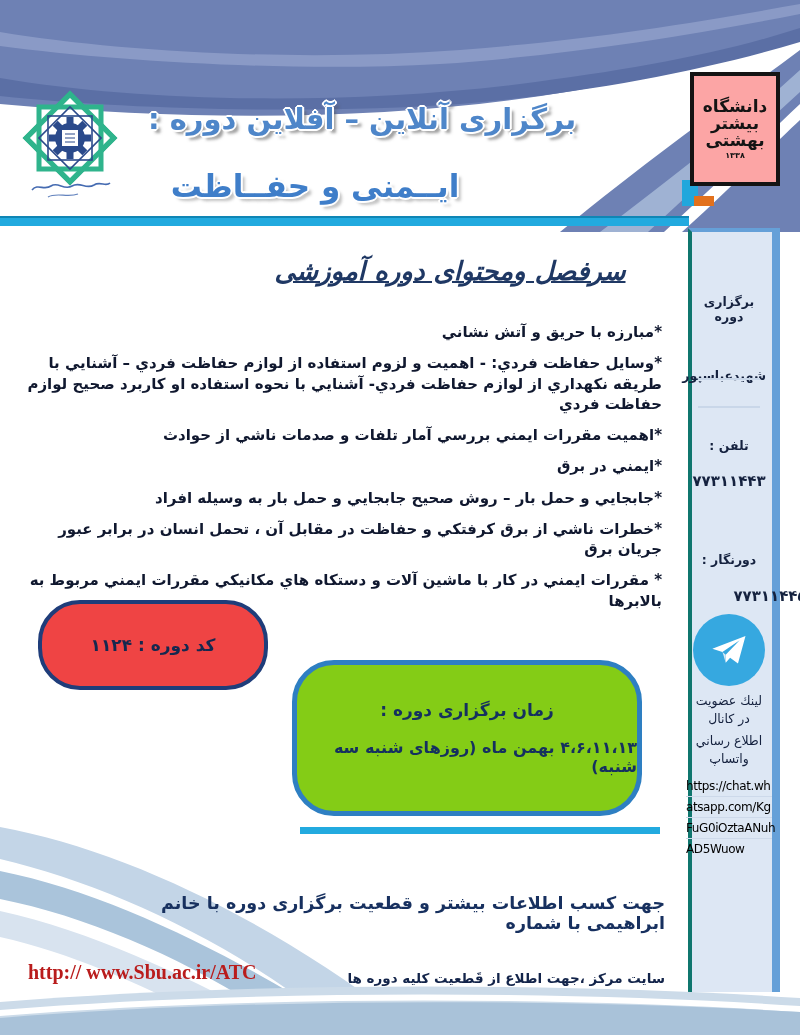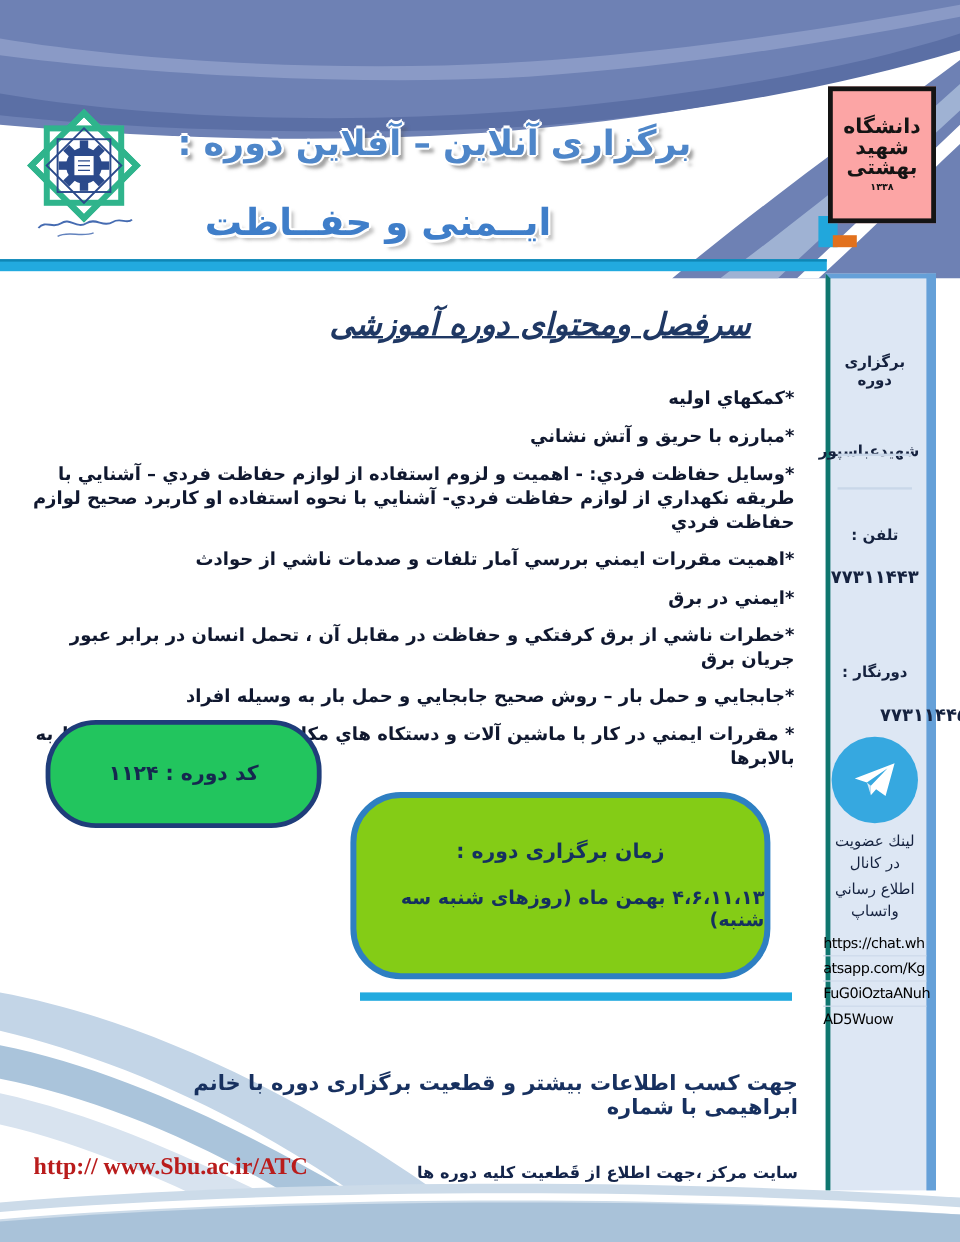--- a/index.html
+++ b/index.html
@@ -33,21 +33,21 @@
   .sbu-year{font-size:8px;font-weight:bold;margin-top:2px;}
 
   
   .section-title{left:230px;top:256px;width:440px;text-align:center;font-size:26px;font-weight:bold;
             font-style:italic;color:#1f3864;text-decoration:underline;text-decoration-thickness:2px;
             z-index:4;}
   .topics{left:22px;top:322px;width:640px;text-align:right;font-size:15px;font-weight:bold;
             color:#10182f;z-index:4;}
   .topic{margin-bottom:11px;line-height:1.35;}
 
-  .code-pill{left:38px;top:600px;width:230px;height:90px;background:#22c55e;border:4px solid #1f3d7a;
+  .code-pill{left:38px;top:600px;width:230px;height:90px;background:#ef4444;border:4px solid #1f3d7a;
             border-radius:42px;display:flex;align-items:center;justify-content:center;
             font-size:17px;font-weight:bold;color:#15284f;z-index:4;box-sizing:border-box;}
   .time-box{left:292px;top:660px;width:350px;height:156px;background:#84cc16;border:5px solid #2e7fc2;
             border-radius:42px;display:flex;flex-direction:column;align-items:center;justify-content:center;
             gap:18px;font-weight:bold;color:#15305f;z-index:4;box-sizing:border-box;}
   .time-line1{font-size:17px;}
   .time-line2{font-size:16px;}
   .cyan-underline{left:300px;top:827px;width:360px;height:7px;background:#22aadf;z-index:4;}
 
   
@@ -126,37 +126,36 @@
         <rect x="-8" y="-8" width="16" height="16" fill="#ffffff"></rect>
         <path d="M-5,-4 H5 M-5,0 H5 M-5,4 H5" stroke="#2b4a8b" stroke-width="1.1" fill="none"></path>
       </g>
       <path d="M14,100 C20,93 26,101 33,96 C40,91 46,101 54,96 C62,91 68,100 76,95 C82,91 88,97 92,93" stroke="#3b63ad" stroke-width="1.6" fill="none" opacity="0.95"></path>
       <path d="M30,107 C38,102 50,108 60,104" stroke="#3b63ad" stroke-width="1.2" fill="none" opacity="0.8"></path>
     </svg>
   </div>
 
   <div class="abs sbu-logo">
     <div class="sbu-line">دانشگاه</div>
-    <div class="sbu-line">شهید</div>
+    <div class="sbu-line">بيشتر</div>
     <div class="sbu-line">بهشتی</div>
     <div class="sbu-year">۱۳۳۸</div>
   </div>
 
   <div class="abs cyan-divider"></div>
 
   <div class="abs fa section-title">سرفصل ومحتوای دوره آموزشی</div>
 
   <div class="abs fa topics">
-    <div class="topic">*كمكهاي اوليه</div>
     <div class="topic">*مبارزه با حريق و آتش نشاني</div>
     <div class="topic">*وسايل حفاظت فردي: - اهميت و لزوم استفاده از لوازم حفاظت فردي – آشنايي با طريقه نكهداري از لوازم حفاظت فردي- آشنايي با نحوه استفاده او كاربرد صحيح لوازم حفاظت فردي</div>
     <div class="topic">*اهميت مقررات ايمني بررسي آمار تلفات و صدمات ناشي از حوادث</div>
     <div class="topic">*ايمني در برق</div>
+    <div class="topic">*جابجايي و حمل بار – روش صحيح جابجايي و حمل بار به وسيله افراد</div>
     <div class="topic">*خطرات ناشي از برق كرفتكي و حفاظت در مقابل آن ، تحمل انسان در برابر عبور جريان برق</div>
-    <div class="topic">*جابجايي و حمل بار – روش صحيح جابجايي و حمل بار به وسيله افراد</div>
     <div class="topic">* مقررات ايمني در كار با ماشين آلات و دستكاه هاي مكانيكي مقررات ايمني مربوط به بالابرها</div>
   </div>
 
   <div class="abs fa code-pill">
     <span>كد دوره : ۱۱۲۴</span>
   </div>
 
   <div class="abs fa time-box">
     <div class="time-line1">زمان برگزاری دوره :</div>
     <div class="time-line2">۴،۶،۱۱،۱۳ بهمن ماه (روزهای شنبه سه شنبه)</div>

